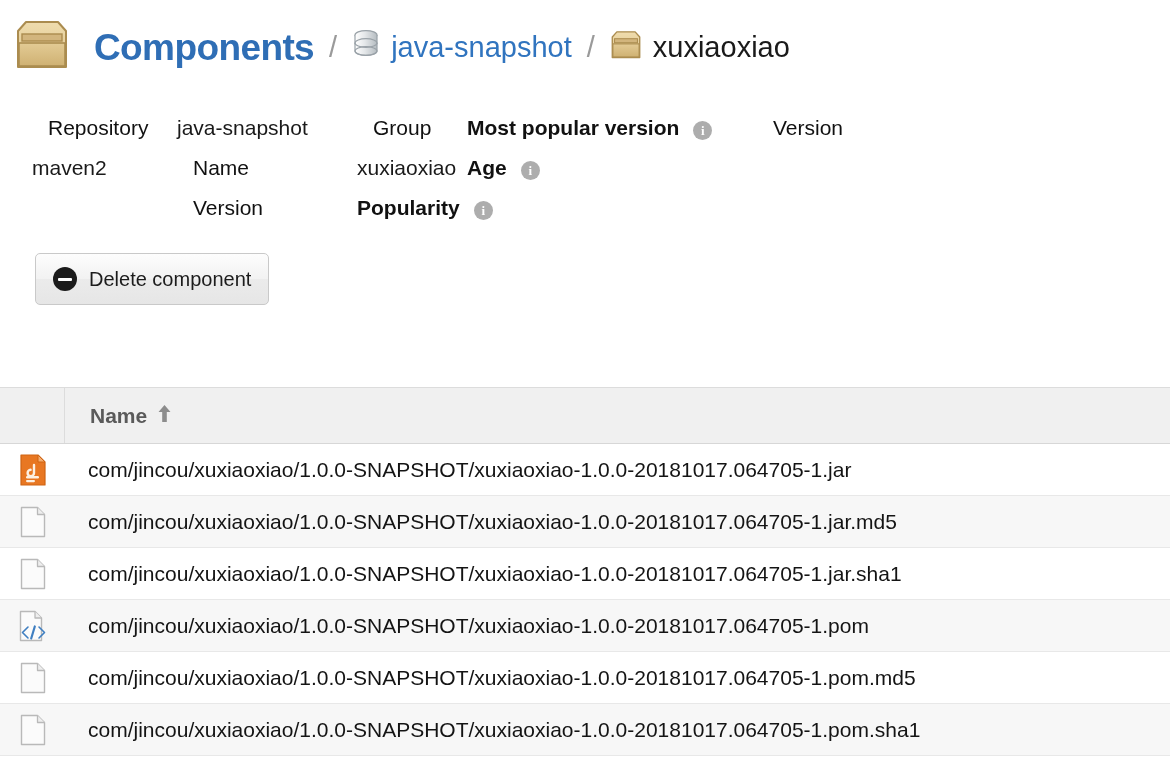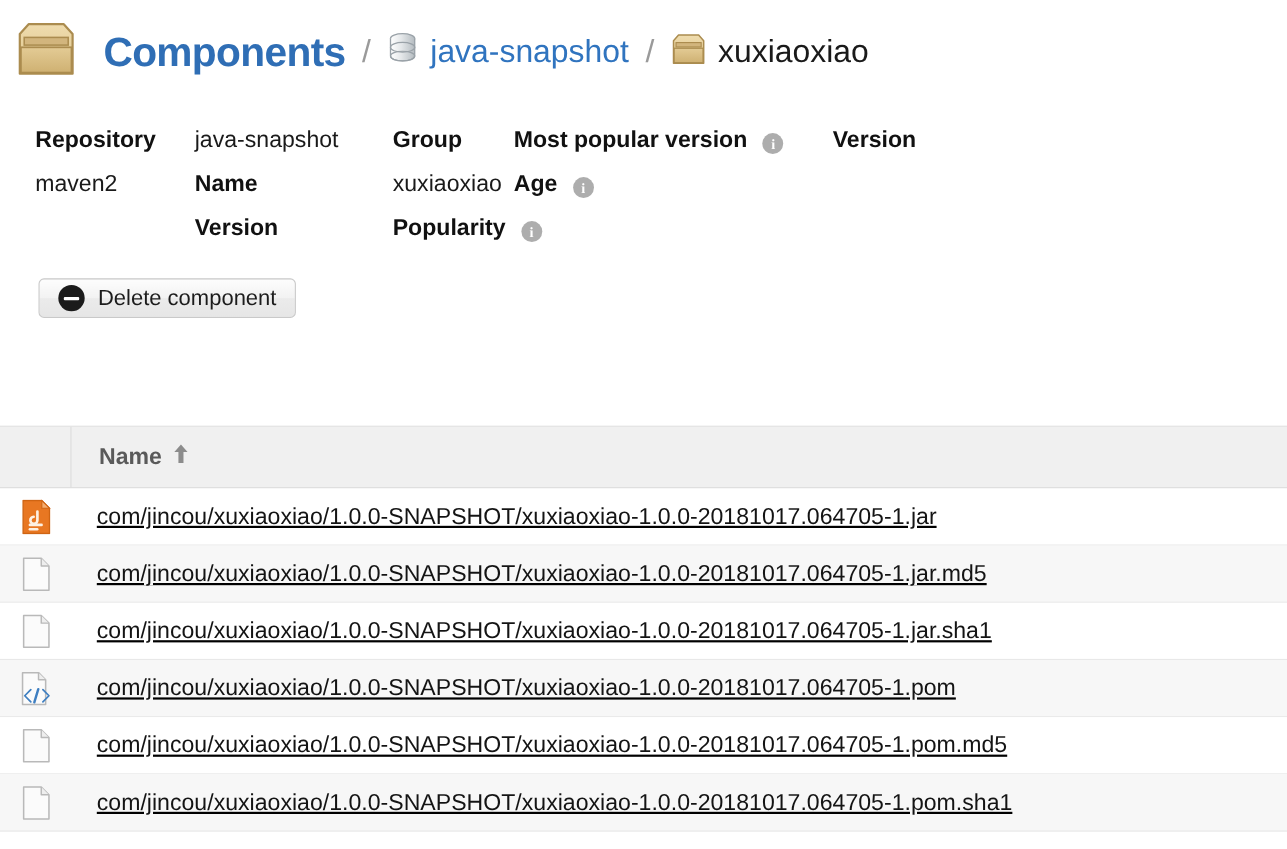--- a/index.html
+++ b/index.html
@@ -50,21 +50,21 @@
 
   
   #meta {
     margin: 36px 0 0 32px;
     display: grid;
     grid-template-columns: 145px 180px 110px 290px auto;
     row-gap: 16px;
     align-items: baseline;
     font-size: 21px;
   }
-  .meta-label { font-weight: bold; color: #111; white-space: nowrap; }
+  .meta-label { font-weight: normal; color: #111; white-space: nowrap; margin-left: 16px; }
   .meta-value { color: #1a1a1a; white-space: nowrap; }
   .meta-label-info {
     font-weight: bold; color: #111;
     display: flex; align-items: flex-end; gap: 14px;
     white-space: nowrap;
   }
   .info-icon {
     display: inline-block;
     width: 19px; height: 19px;
     border-radius: 50%;
@@ -81,21 +81,21 @@
   
   #buttons {
     margin: 33px 0 0 35px;
     display: flex;
     gap: 9px;
   }
   .btn {
     display: inline-flex;
     align-items: center;
     gap: 12px;
-    height: 36px;
+    height: 52px;
     padding: 0 17px;
     border: 1px solid #c9c9c9;
     border-radius: 5px;
     background: linear-gradient(to bottom, #fdfdfd 0%, #f2f2f2 50%, #ebebeb 51%, #e6e6e6 100%);
     font-size: 20px;
     color: #1c1c1c;
     cursor: pointer;
     white-space: nowrap;
   }
   .minus-icon {
@@ -146,21 +146,20 @@
   }
   .sort-arrow { display: block; flex: 0 0 auto; }
 
   .tbl-row {
     display: flex;
     align-items: center;
     height: 52px;
     border-bottom: 1px solid #e8e8e8;
     background: #ffffff;
     cursor: pointer;
-    text-decoration: underline;
   }
   .tbl-row.alt { background: #f7f7f7; }
   .row-icon-cell {
     width: 65px;
     display: flex;
     align-items: center;
     justify-content: center;
     flex: 0 0 auto;
   }
   .row-name {

